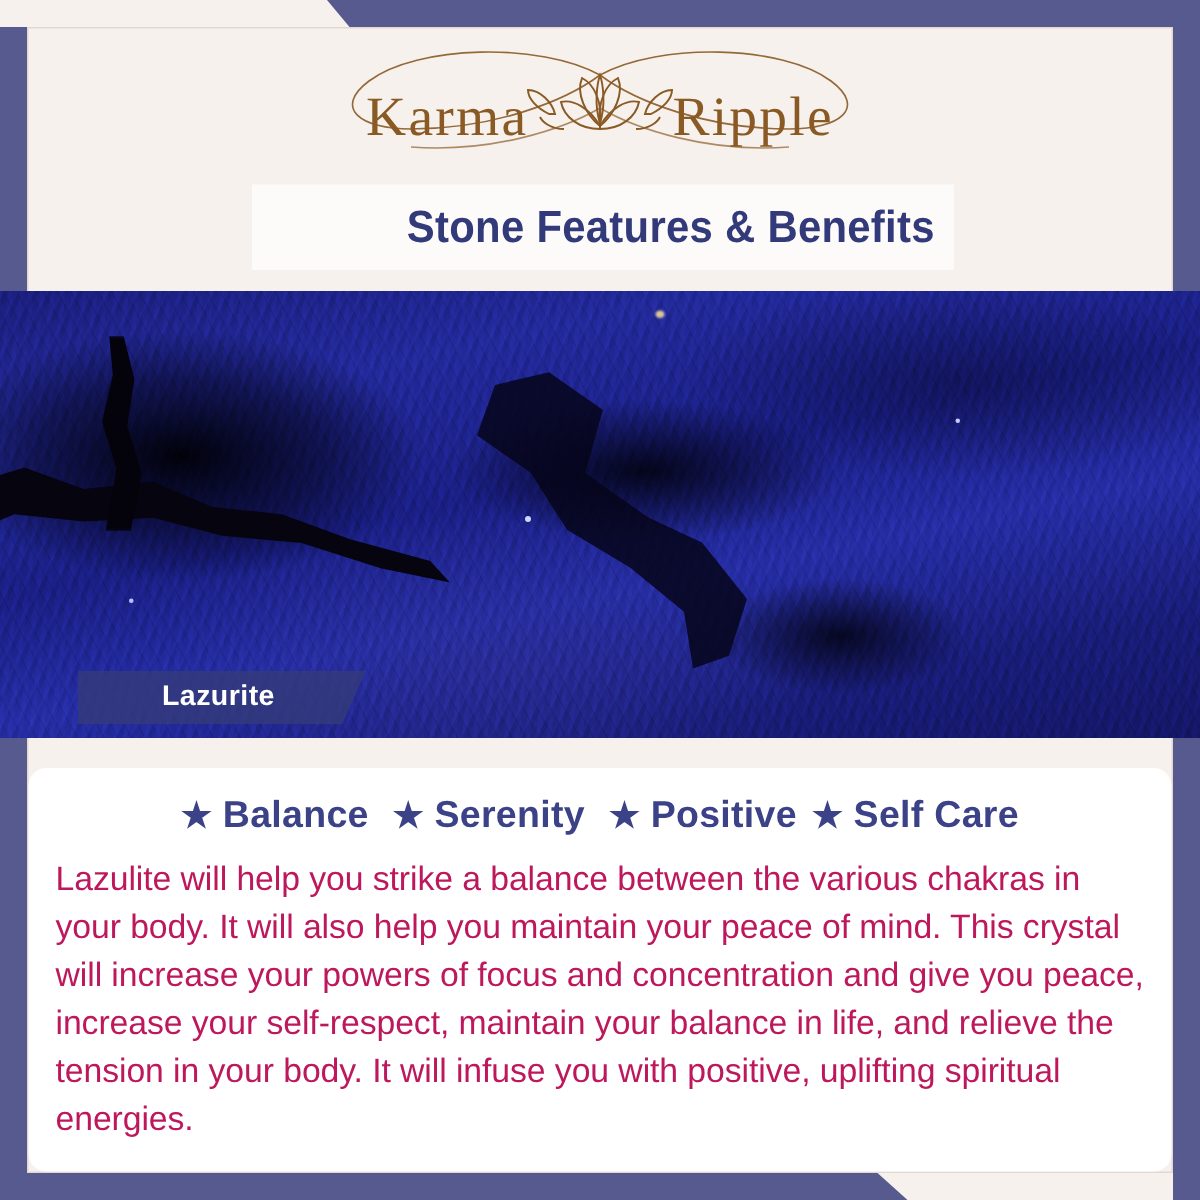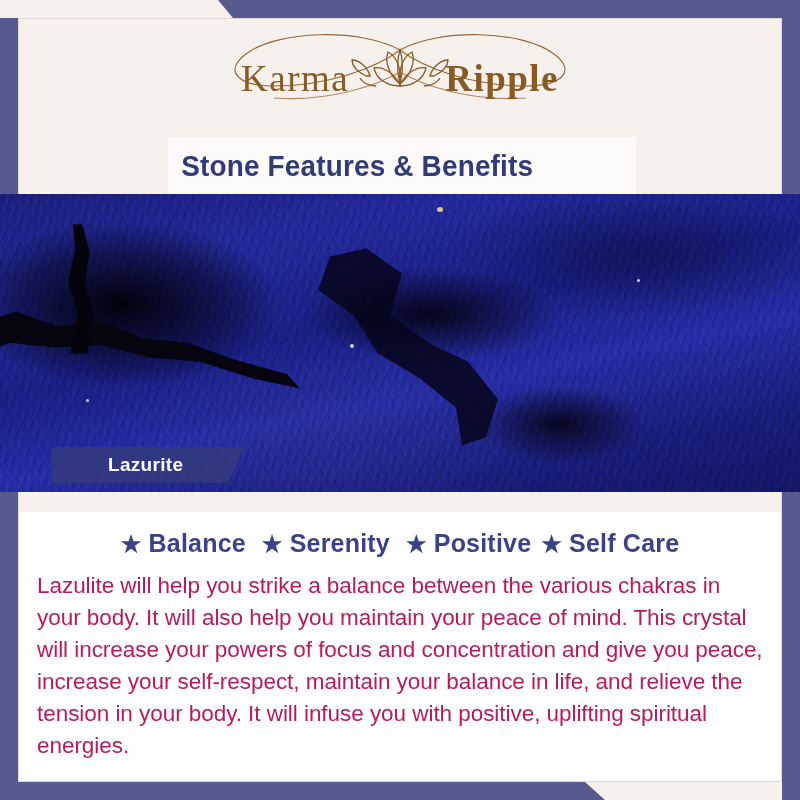--- a/index.html
+++ b/index.html
@@ -43,27 +43,27 @@
     position:absolute;left:0;top:24px;width:800px;height:92px;
   }
   .logo-svg{position:absolute;left:200px;top:0;}
   .logo-text{
     position:absolute;top:36px;width:800px;text-align:center;
     font-family:"Liberation Serif", serif;
     font-size:37px;letter-spacing:1.5px;color:#8a5a24;
     line-height:1;
   }
   .logo-text .w1{margin-right:96px;}
-  .logo-text .w2{font-weight:bold;}
+  .logo-text .w2{}
 
   
   .title-card{
-    position:absolute;left:168px;top:137px;width:468px;height:57px;
+    position:absolute;left:168px;top:123px;width:468px;height:57px;
     background:#fdfbfa;
-    display:flex;align-items:center;justify-content:flex-start;
+    display:flex;align-items:center;justify-content:flex-end;
   }
   .title-card h1{
     margin:0;
     font-family:"Liberation Sans Narrow","Liberation Sans",sans-serif;
     font-weight:bold;font-size:30px;letter-spacing:.2px;
     color:#333a7a;
     transform:scaleX(.93);
   }
 
   
@@ -122,20 +122,21 @@
   }
   .stone-banner span{
     margin-left:56px;color:#ffffff;font-weight:bold;font-size:19px;
     letter-spacing:.3px;
   }
 
   
   .body-panel{
     position:absolute;left:19px;top:512px;width:762px;height:269px;
     background:#ffffff;
+    border-radius:12px;
   }
   .benefits{
     margin:0;padding-top:17px;text-align:center;
     font-family:"Liberation Sans Narrow","Liberation Sans",sans-serif;
     font-weight:bold;font-size:25px;color:#3c4287;
     white-space:nowrap;letter-spacing:.2px;
   }
   .benefits .star{font-size:23px;}
   .benefits .gap{display:inline-block;width:7px;}
   .paragraph{

